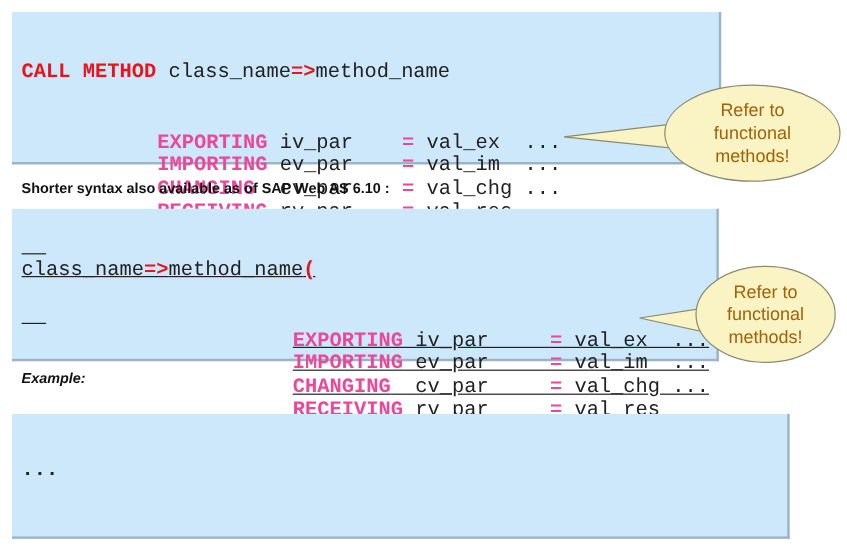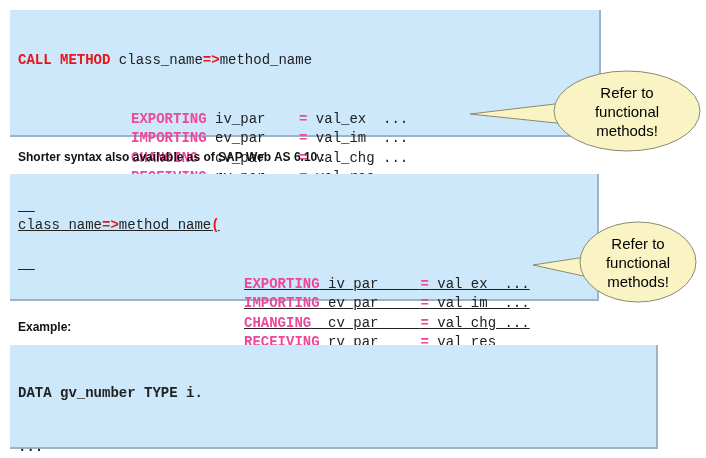--- a/index.html
+++ b/index.html
@@ -6,40 +6,40 @@
     body { width: 706px; height: 458px; position: relative; overflow: hidden; }
     .box {
       position: absolute;
       background: #cde8fb;
       border-right: 2px solid #9fb3c6;
       border-bottom: 2px solid #9fb3c6;
       box-sizing: border-box;
     }
     .code {
       font-family: "Liberation Mono", "DejaVu Sans Mono", monospace;
-      font-size: 14px;
+      font-size: 17px;
       color: #222;
       white-space: pre;
       position: absolute;
       line-height: 19.5px;
     }
     .kw { font-weight: bold; color: #ec4899; }
     .red { color: #e8141b; font-weight: bold; }
     .heading {
       position: absolute;
       font-family: "Liberation Sans", "DejaVu Sans", sans-serif;
       font-weight: bold;
       font-size: 12px;
       color: #111;
     }
     .bubble-text {
       position: absolute;
       font-family: "Liberation Sans", "DejaVu Sans", sans-serif;
       font-size: 15px;
-      color: #000000;
+      color: #a16207;
       text-align: center;
       line-height: 19px;
     }
     svg.callout { position: absolute; left: 0; top: 0; overflow: visible; }
   </style>
 </head>
 <body>
 
 <div class="box" style="left:10px; top:10px; width:591px; height:127px;"></div>
 <div class="code" style="left:18px; top:12px;">
@@ -70,20 +70,19 @@
   <path d="M 592 256 L 533 265 L 588 277 Z" fill="#faf3c4" stroke="#8a8a70" stroke-width="1"></path>
   <ellipse cx="638" cy="262" rx="58" ry="40" fill="#faf3c4" stroke="#8a8a70" stroke-width="1"></ellipse>
   <path d="M 592 256 L 588 277" stroke="#faf3c4" stroke-width="3"></path>
 </svg>
 <div class="bubble-text" style="left:580px; top:234px; width:116px;">
   <div>Refer to</div>
   <div>functional</div>
   <div>methods!</div>
 </div>
 
-<div class="heading" style="left:18px; top:320px;">Example:</div>
+<div class="heading" style="left:18px; top:308px;font-style:italic;">Example:</div>
 
 <div class="box" style="left:10px; top:345px; width:648px; height:104px;"></div>
 <div class="code" style="left:18px; top:348px; font-weight:bold; line-height:18px;">
-  <div>DATA gv_number TYPE i.</div>
   <div>...</div>
   
 </div>
 
 </body></html>

